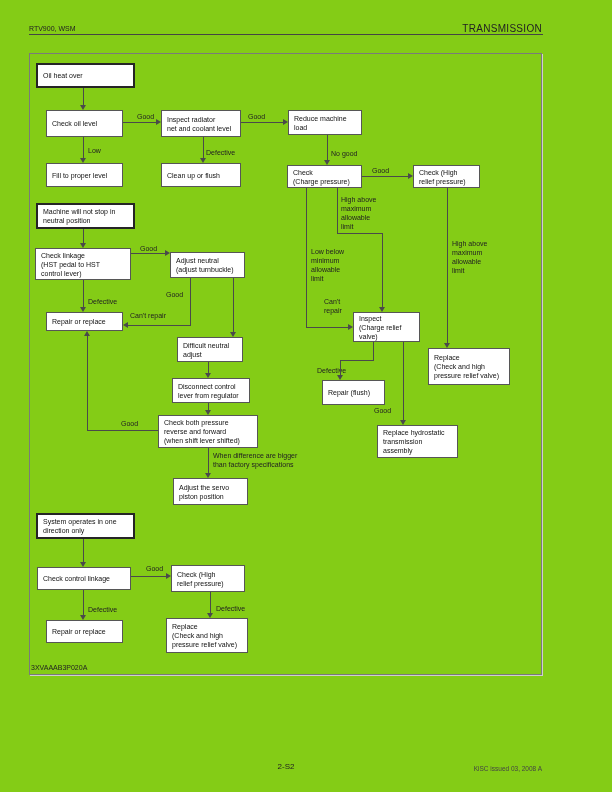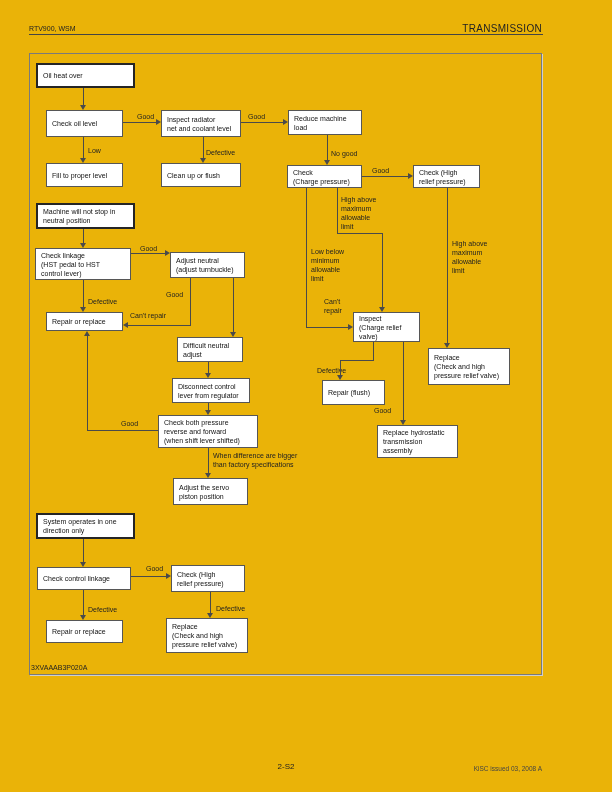--- a/index.html
+++ b/index.html
@@ -1,17 +1,17 @@
 <!DOCTYPE html>
 <html><head>
 <meta charset="utf-8">
 <style>
   html,body { margin:0; padding:0; background:#e8e8e8; }
   .sheet {
-    position:relative; width:612px; height:792px; background:#eab308;
+    position:relative; width:612px; height:792px; background:#84cc16;
     font-family:"Liberation Sans", sans-serif; color:#1a1a1a;
     margin:0 auto; overflow:hidden;
   }
   .hdr-left { position:absolute; left:29px; top:25px; font-size:7px; color:#222; }
   .hdr-right { position:absolute; right:70px; top:23px; font-size:10px; letter-spacing:.3px; color:#222; }
   .hdr-rule { position:absolute; left:29px; top:34px; width:514px; height:1px; background:#444; }
 
   .frame {
     position:absolute; left:29px; top:53px; width:513px; height:622px;
     border:1px solid #7a7a7a; box-shadow:1px 1px 0 #cfcfcf; box-sizing:border-box;

